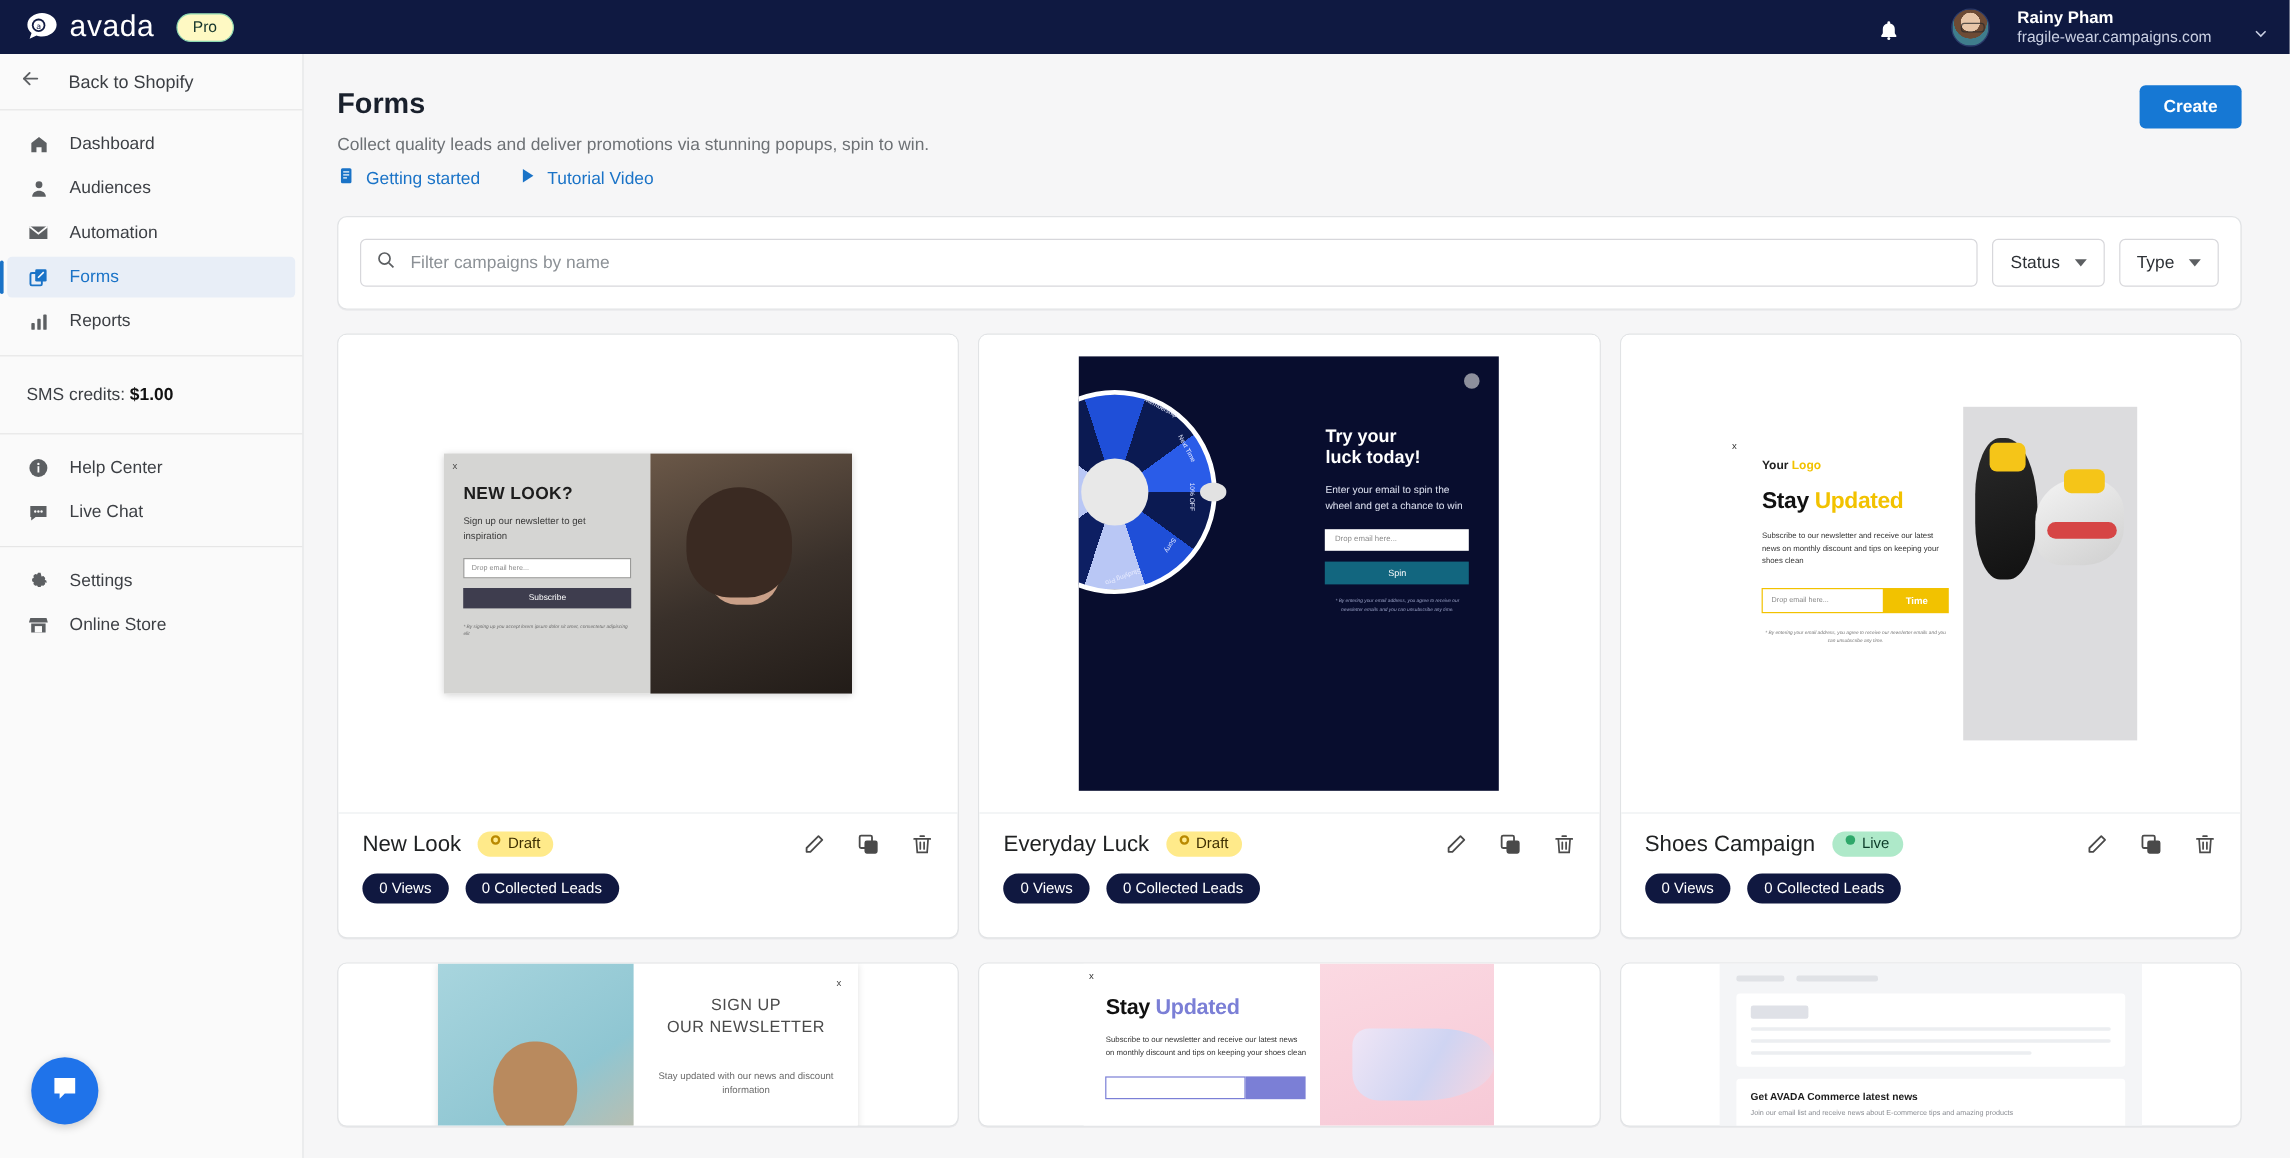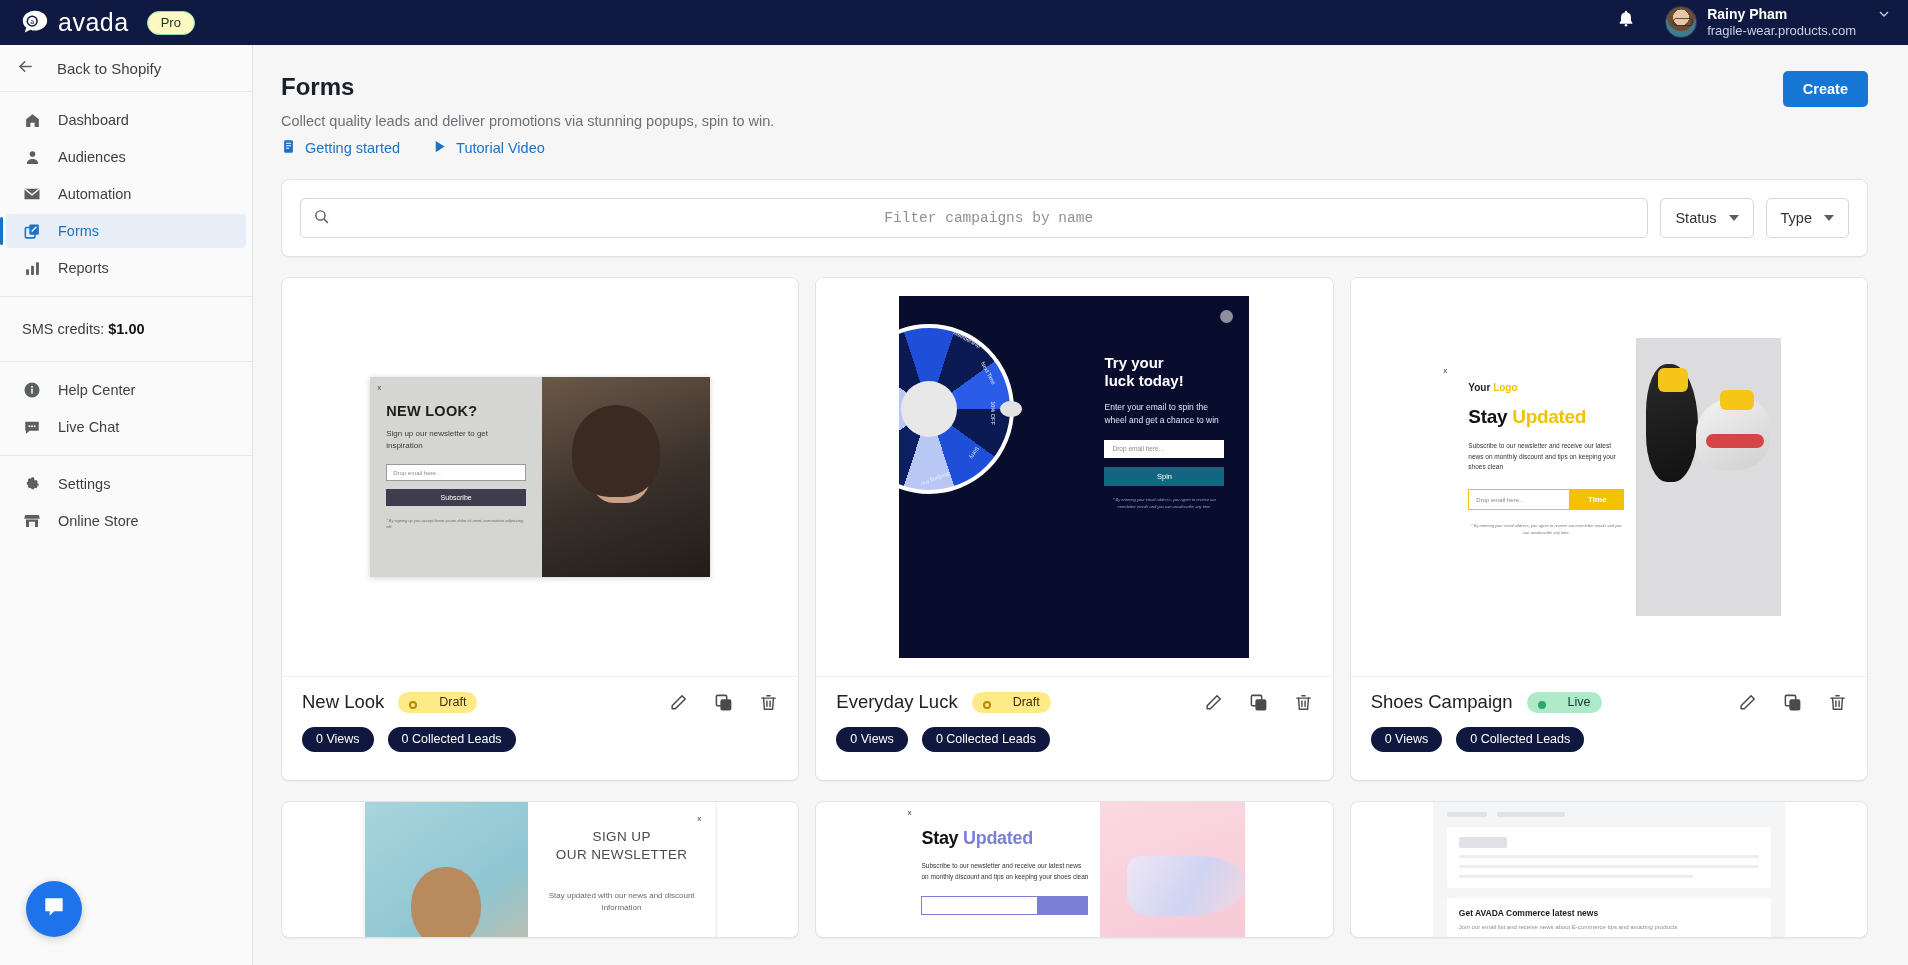--- a/index.html
+++ b/index.html
@@ -17,21 +17,21 @@
     display: flex; align-items: center;
   }
   .brand { display: flex; align-items: center; margin-left: 20px; }
   .logo-mark { width: 30px; height: 30px; position: relative; }
   .logo-text { color: #ffffff; font-size: 25px; letter-spacing: .5px; margin-left: 8px; font-weight: 400; }
   .pro-badge {
     margin-left: 18px; background: #fef9c3; color: #14342b;
     font-size: 13px; border-radius: 12px; padding: 3px 13px 4px;
     border: 1px solid #8fd9b2;
   }
-  .topbar-right { margin-left: auto; display: flex; align-items: flex-start; margin-right: 16px; }
+  .topbar-right { margin-left: auto; display: flex; align-items: flex-end; margin-right: 16px; gap: 13px; }
   .bell { width: 26px; height: 26px; display: flex; align-items: center; justify-content: center; margin-right: 26px; cursor: pointer;}
   .avatar {
     width: 32px; height: 32px; border-radius: 50%;
     background: radial-gradient(circle at 50% 35%, #e8c6a8 0 32%, #6d4b35 33% 55%, #3f7d8c 56% 100%);
     border: 1px solid #2b3b6b; overflow: hidden; position: relative;
   }
   .avatar::after{
     content:""; position:absolute; left:7px; top:11px; width:18px; height:6px;
     border:1.4px solid #2a2a2a; border-radius:3px; opacity:.75;
   }
@@ -82,21 +82,21 @@
     margin: 22px 40px 0 28px; background: #fff; border: 1px solid #e1e3e5;
     border-radius: 8px; padding: 18px; display: flex; gap: 12px; align-items: center;
     box-shadow: 0 1px 0 rgba(22,29,37,.05);
   }
   .search-wrap {
     flex: 1; display: flex; align-items: center; gap: 12px;
     border: 1px solid #d7d7db; border-radius: 5px; height: 40px; padding: 0 12px; background:#fff;
   }
   .search-wrap input {
     border: none; outline: none; flex: 1; font-size: 14.5px; color: #4c1d95;
-    font-family: Liberation Mono, monospace; background: transparent; text-align: center;
+    font-family: Liberation Sans, sans-serif; background: transparent;
   }
   .search-wrap input::placeholder { color: #8c9196; }
   .dd-btn {
     height: 40px; border: 1px solid #d7d7db; background: #fff; border-radius: 5px;
     font-size: 14.5px; color: #2d3136; padding: 0 14px; display: flex; align-items: center; gap: 12px;
     cursor: pointer; font-family: inherit;
   }
   .caret { width:0;height:0;border-left:5px solid transparent;border-right:5px solid transparent;border-top:6px solid #5c5f62; }
 
   
@@ -105,21 +105,21 @@
     display: grid; grid-template-columns: repeat(3, 1fr); gap: 16px;
   }
   .card {
     background: #fff; border: 1px solid #e1e3e5; border-radius: 8px; overflow: hidden;
     box-shadow: 0 1px 0 rgba(22,29,37,.05);
   }
   .thumb { height: 398px; display: flex; align-items: center; justify-content: center; background: #fff; overflow:hidden; }
   .card-foot { border-top: 1px solid #eceef0; padding: 14px 20px 28px; }
   .foot-top { display: flex; align-items: center; }
   .card-title { font-size: 18.5px; color: #202223; }
-  .badge { margin-left: 14px; font-size: 12.5px; border-radius: 12px; padding: 3px 11px 4px; display:flex; align-items:flex-end; gap:22px;}
+  .badge { margin-left: 14px; font-size: 12.5px; border-radius: 12px; padding: 3px 11px 4px; display:flex; align-items:flex-start; gap:6px;}
   .badge.draft { background: #ffea8a; color: #3d2e00; }
   .badge.live { background: #aee9c9; color: #0c3b29; }
   .dot { width: 8px; height: 8px; border-radius: 50%; }
   .dot.draft { border: 2px solid #b98900; background: transparent; }
   .dot.live { background: #2ea86a; }
   .foot-actions { margin-left: auto; display: flex; gap: 26px; align-items: center; color: #4a4a4a; }
   .act { cursor: pointer; display:flex; }
   .pills { display: flex; gap: 14px; margin-top: 14px; }
   .pill { background: #101840; color: #fff; font-size: 12.5px; border-radius: 14px; padding: 5px 14px 6px; }
 
@@ -230,21 +230,21 @@
   <div class="topbar-right">
     <span class="bell">
       <svg viewBox="0 0 24 24" width="20" height="20" fill="#ffffff">
         <path d="M12 2a1.4 1.4 0 011.4 1.4v.8A5.8 5.8 0 0118 9.8V14l1.6 2.6a.8.8 0 01-.7 1.2H5.1a.8.8 0 01-.7-1.2L6 14V9.8a5.8 5.8 0 014.6-5.6v-.8A1.4 1.4 0 0112 2z"></path>
         <circle cx="12" cy="19.4" r="1.5"></circle>
       </svg>
     </span>
     <span class="avatar"></span>
     <span class="user-meta">
       <div class="user-name">Rainy Pham</div>
-      <div class="user-shop">fragile-wear.products.com</div>
+      <div class="user-shop">fragile-wear.campaigns.com</div>
     </span>
     <span class="chev">
       <svg viewBox="0 0 24 24" width="16" height="16" fill="none" stroke="#c9cfe2" stroke-width="2">
           <path d="M6 9l6 6 6-6"></path>
         </svg>
     </span>
   </div>
 </div>
 
 <div class="sidebar">

